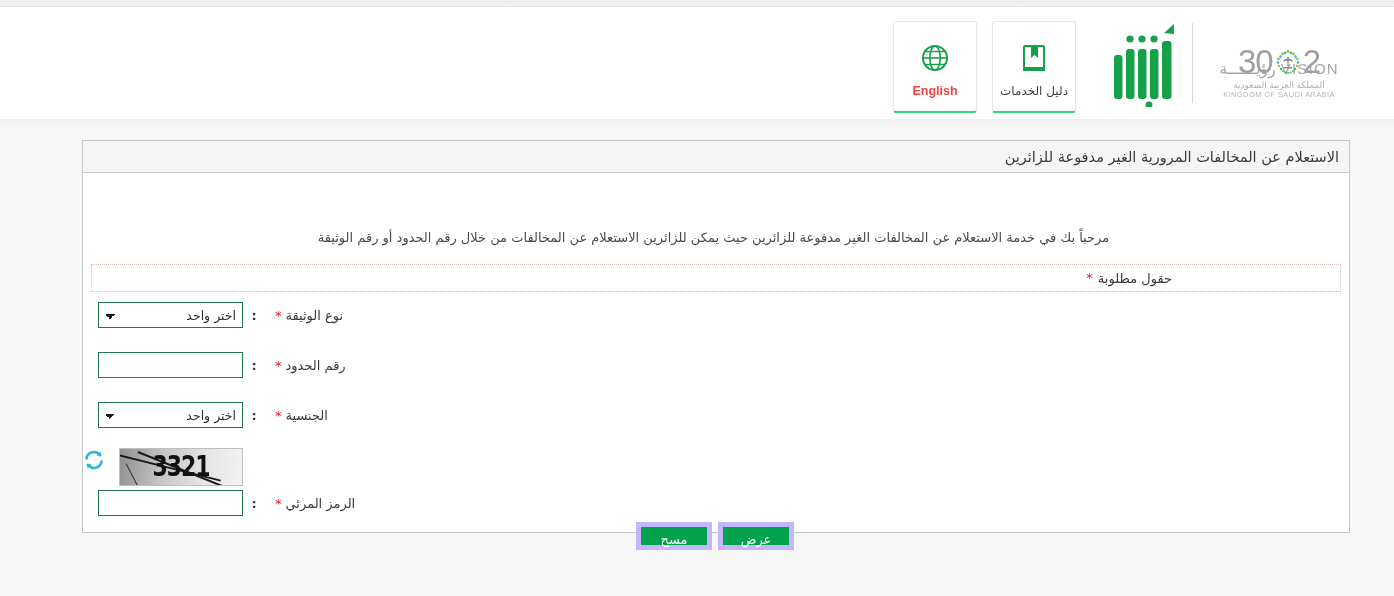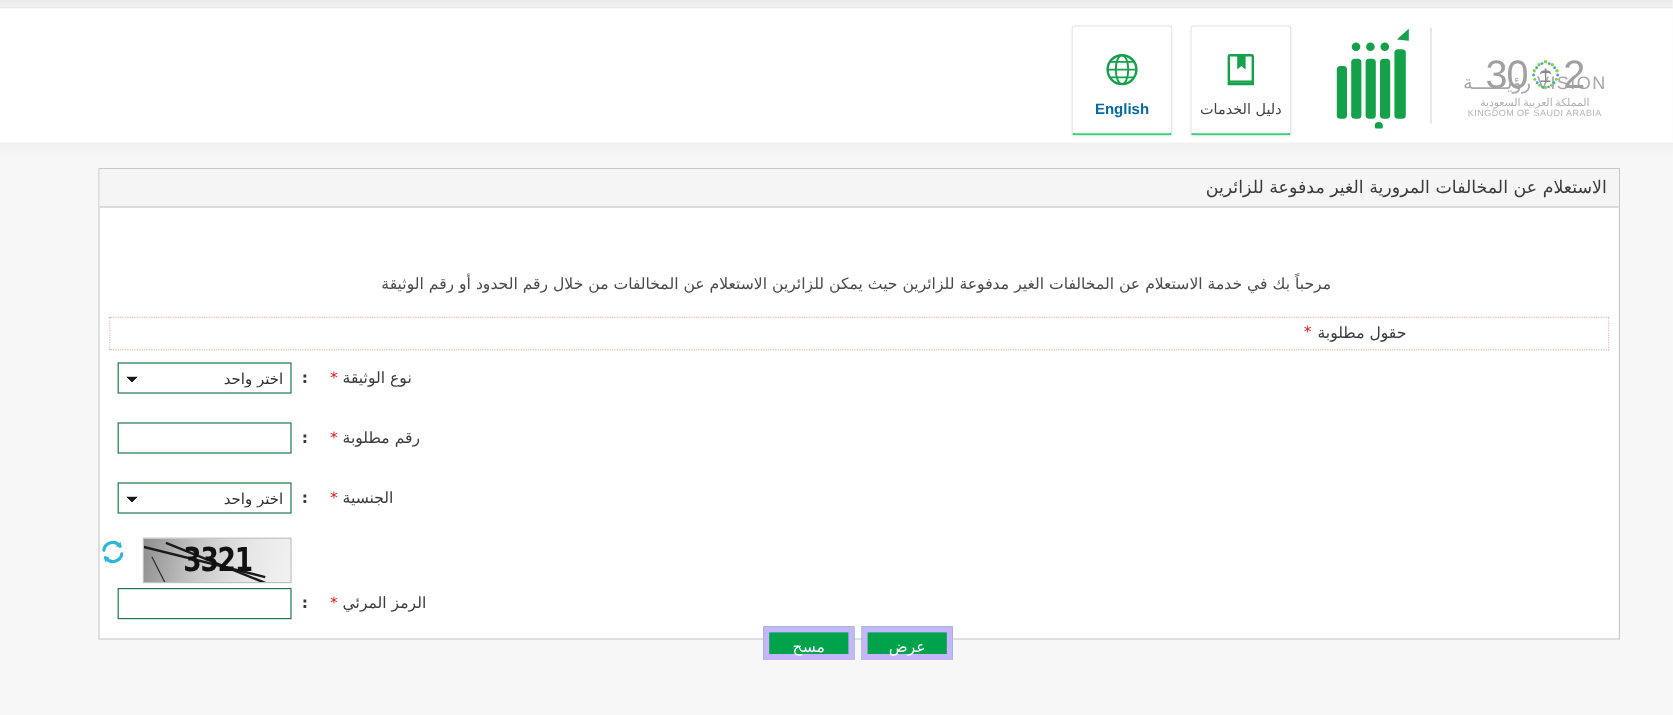--- a/index.html
+++ b/index.html
@@ -109,21 +109,21 @@
   }
   .vision-palm {
     display: inline-block;
     width: 28px; height: 28px;
     margin: 0 1px;
     position: relative;
   }
   .vision-sub-ar {
     font-size: 9px;
     color: #b0b0b0;
-    font-family: Liberation Serif, serif;
+    font-family: Liberation Sans, sans-serif;
     margin-top: 2px;
   }
   .vision-sub-en {
     font-size: 7.5px;
     color: #b4b4b4;
     letter-spacing: 0.4px;
     font-family: "Liberation Sans", sans-serif;
   }
 
   
@@ -161,21 +161,21 @@
   .hcard .hlabel {
     font-size: 12px;
     color: #3f3f3f;
     margin-top: 4px;
     font-family: "DejaVu Sans", sans-serif;
   }
   .hcard.english .hlabel {
     font-weight: bold;
     font-family: "Liberation Sans", sans-serif;
     font-size: 12.5px;
-    color: #0369a1;
+    color: #ef4444;
   }
 
   
   .panel {
     position: absolute;
     top: 140px;
     left: 82px;
     width: 1268px;
     height: 393px;
     background: #ffffff;
@@ -563,21 +563,21 @@
         <div class="colon-cell">:</div>
         <div class="field-cell">
           <select class="gselect">
             <option>اختر واحد</option>
           </select>
         </div>
       </div>
 
       <div class="frow">
         <div class="label-cell">
-          <span>رقم مطلوبة</span><span class="req-star">*</span>
+          <span>رقم الحدود</span><span class="req-star">*</span>
         </div>
         <div class="colon-cell">:</div>
         <div class="field-cell">
           <input class="gtext" type="text" value="" style="">
         </div>
       </div>
 
       <div class="frow">
         <div class="label-cell">
           <span>الجنسية</span><span class="req-star">*</span>

